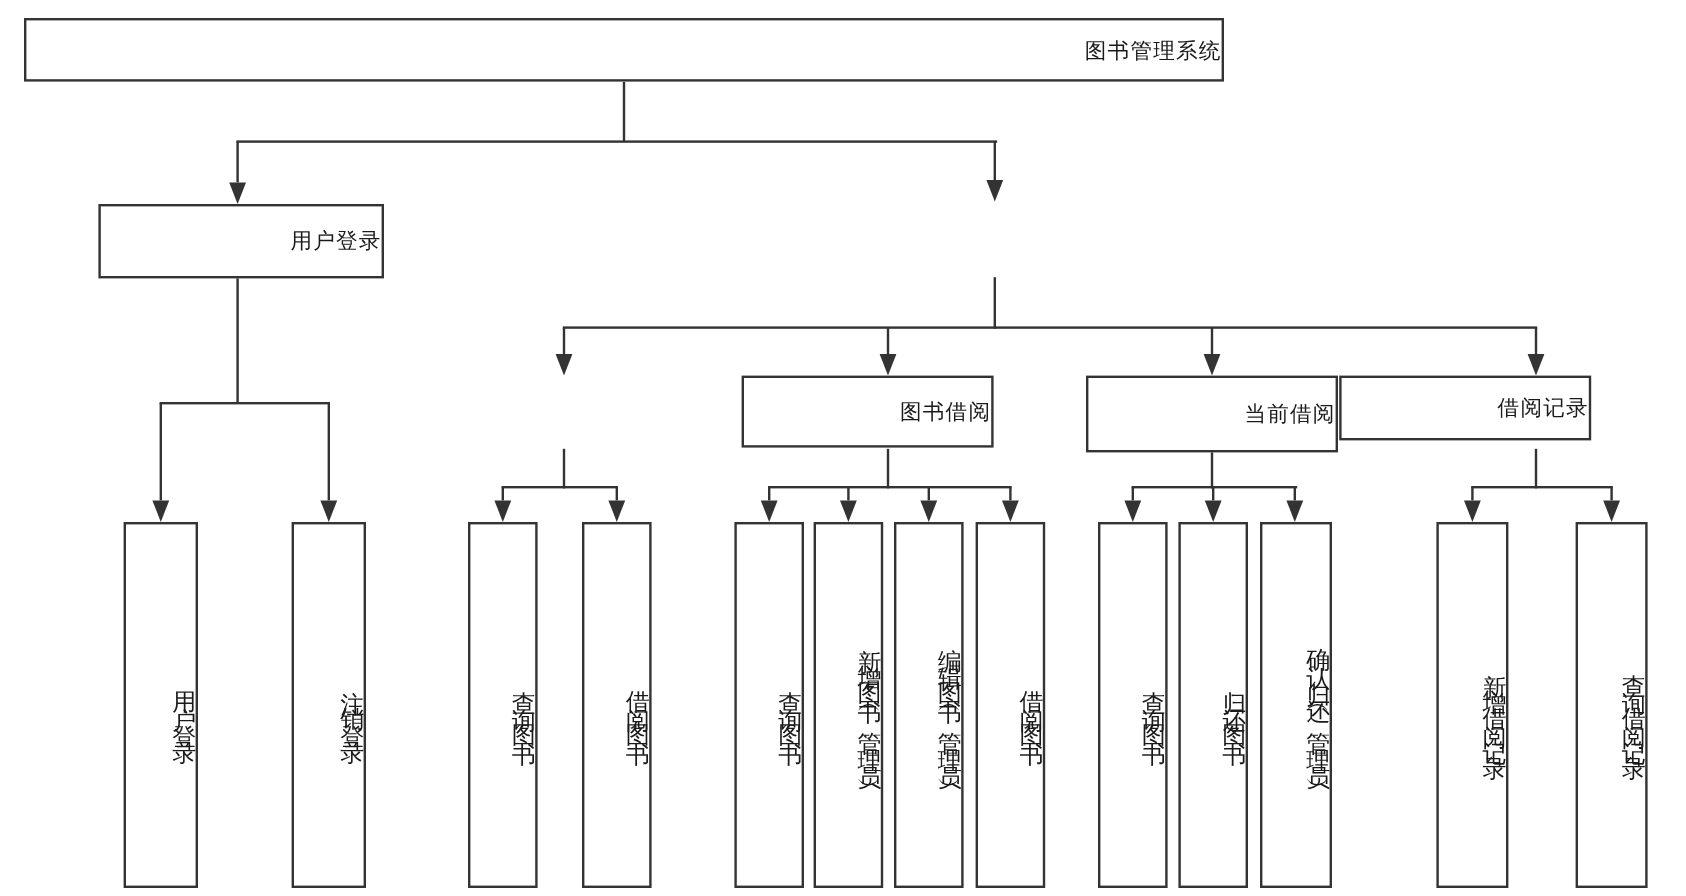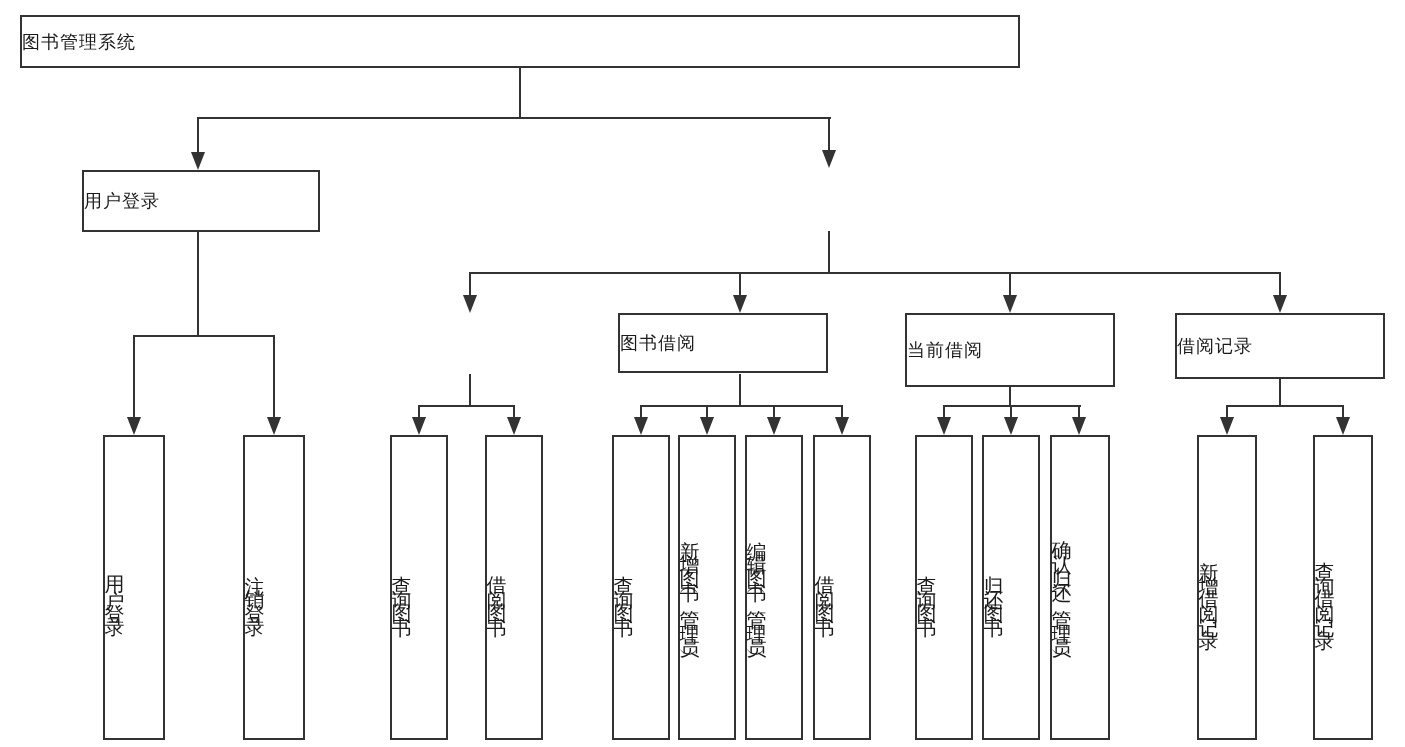--- a/index.html
+++ b/index.html
@@ -13,21 +13,21 @@
   .canvas{
     position:relative;width:1405px;height:747px;overflow:hidden;
     background:var(--pagebg);
     font-family:"Liberation Sans","DejaVu Sans",sans-serif;
     color:var(--text);
   }
   .box{
     position:absolute;box-sizing:border-box;
     background:var(--boxbg);
     border:2px solid var(--line);
-    display:flex;align-items:center;justify-content:flex-start;
+    display:flex;align-items:center;justify-content:flex-end;
   }
   .box.h span{font-size:18px;letter-spacing:1px;line-height:1;}
   .box.v span{
     writing-mode:vertical-rl;text-orientation:mixed;
     font-size:20px;line-height:1;letter-spacing:14px;
   }
   .vline{position:absolute;width:2px;background:var(--line);}
   .hline{position:absolute;height:2px;background:var(--line);}
   .arrowline{position:absolute;width:2px;background:var(--line);}
   .arrowline::after{
@@ -89,24 +89,24 @@
     <span>图书管理系统</span>
   </div>
 
   <div class="box h" style="left:82px;top:170px;width:238px;height:62px">
     <span>用户登录</span>
   </div>
 
   <div class="box h" style="left:618px;top:313px;width:210px;height:60px">
     <span>图书借阅</span>
   </div>
-  <div class="box h" style="left:905px;top:313px;width:210px;height:74px">
+  <div class="box h" style="left:905px;top:313px;width:210px;height:64px">
     <span>当前借阅</span>
   </div>
-  <div class="box h" style="left:1175px;top:313px;width:210px;height:66px">
+  <div class="box h" style="left:1116px;top:313px;width:210px;height:54px">
     <span>借阅记录</span>
   </div>
 
   <div class="box v" style="left:103px;top:435px;width:62px;height:305px">
     <span>用户登录</span>
   </div>
   <div class="box v" style="left:243px;top:435px;width:62px;height:305px">
     <span>注销登录</span>
   </div>
 

